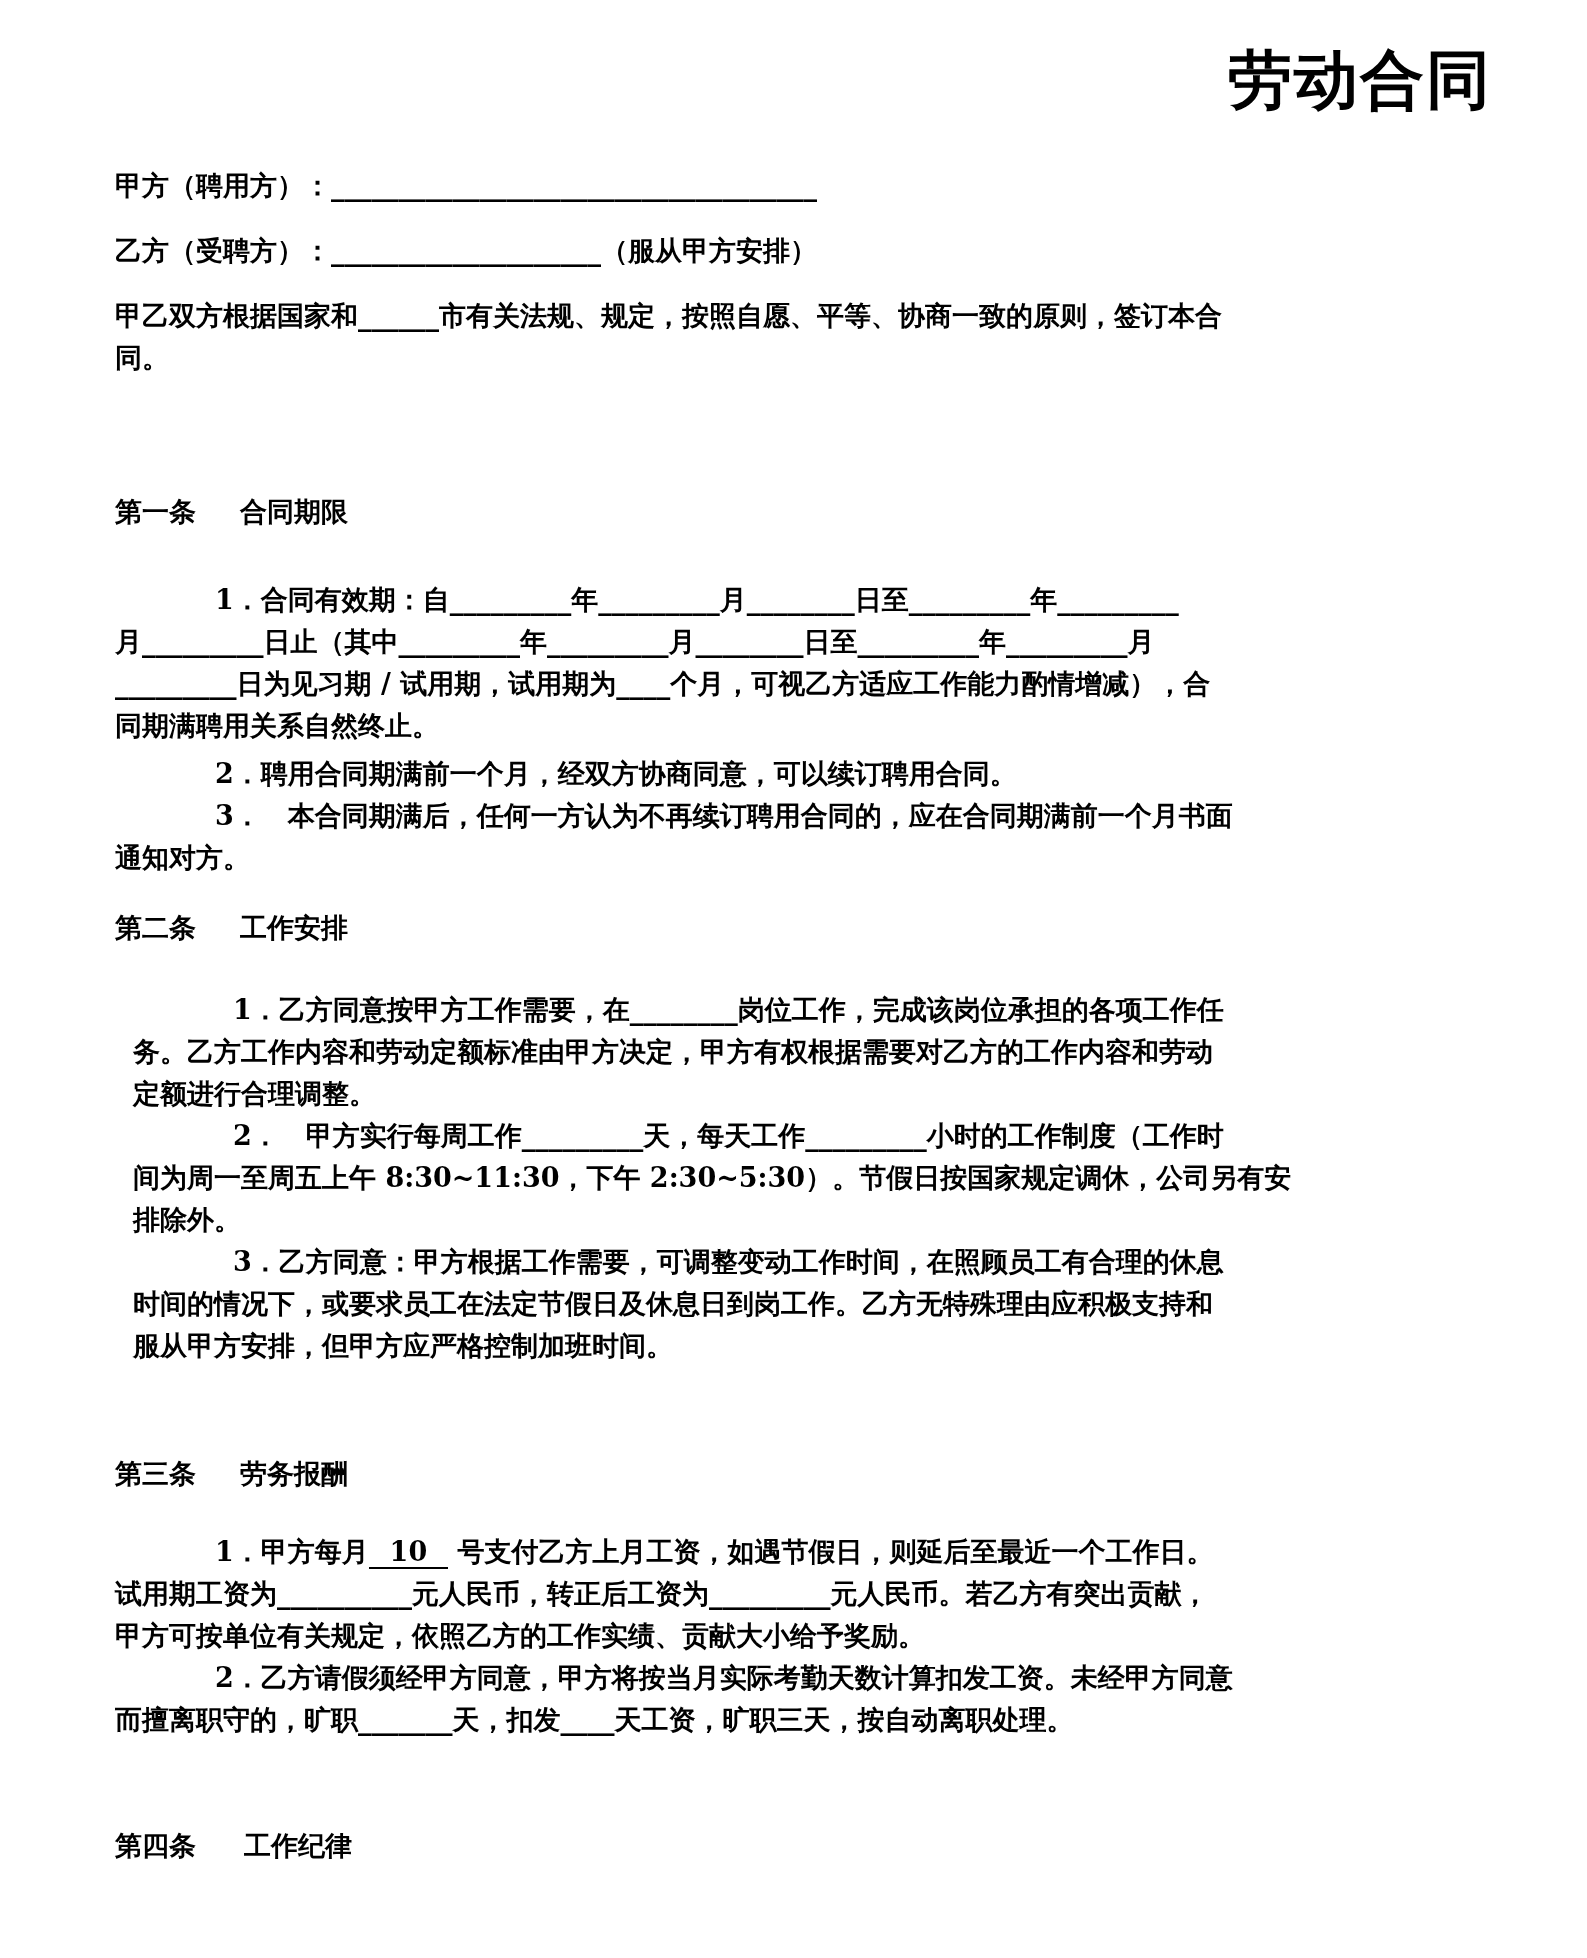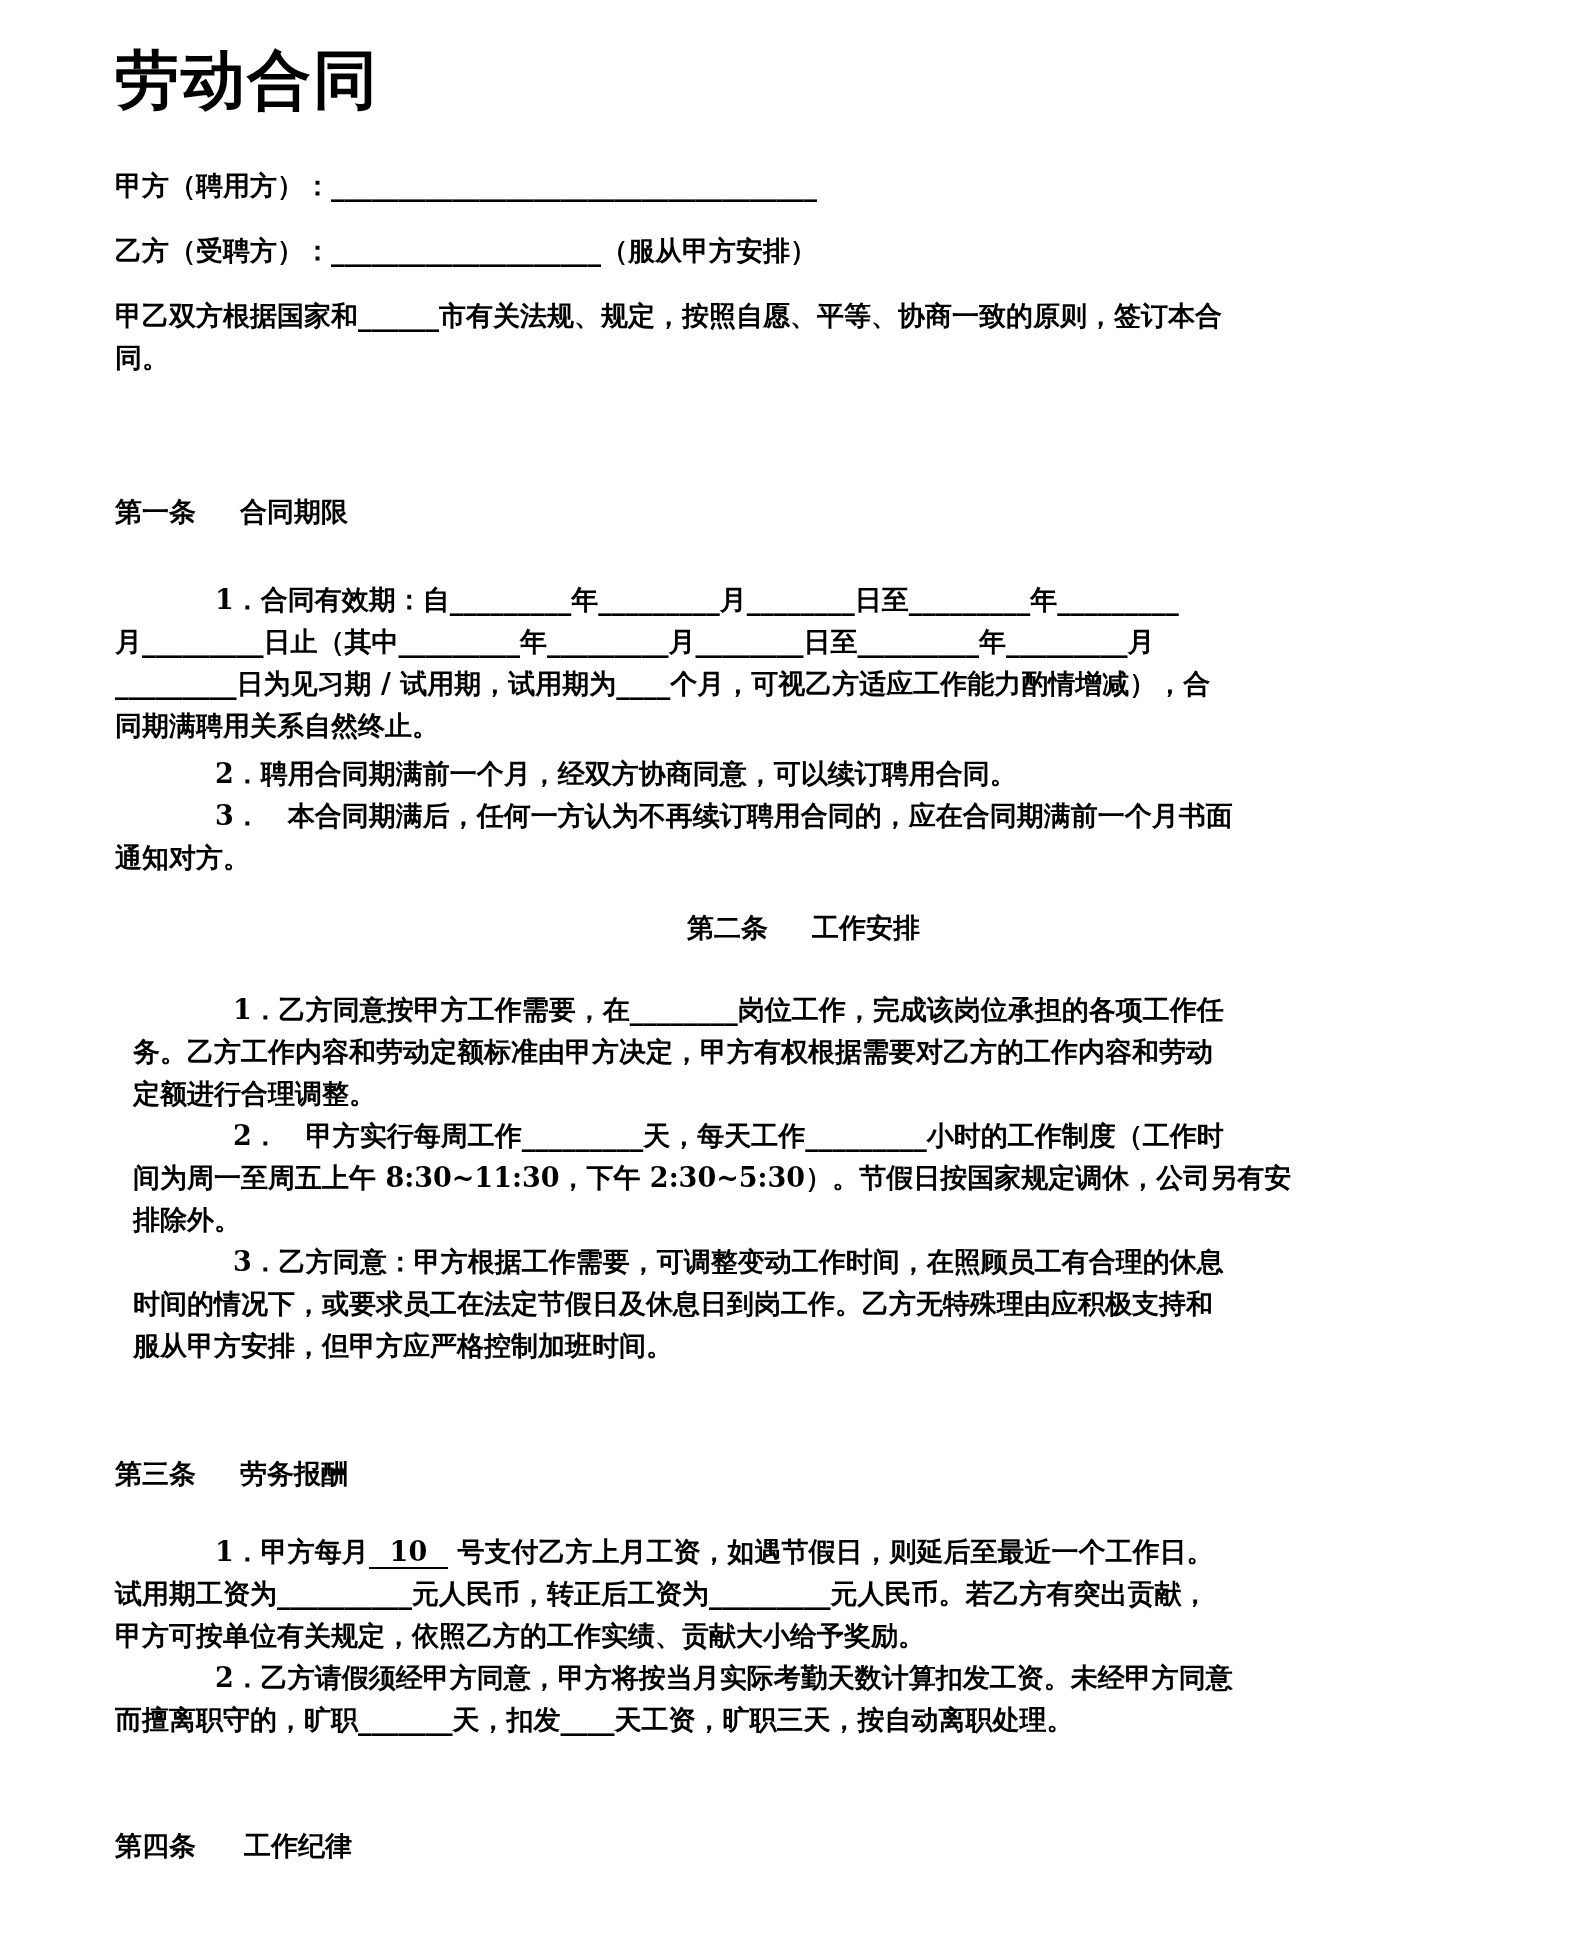--- a/index.html
+++ b/index.html
@@ -11,21 +11,21 @@
     width: 1587px;
     min-height: 1958px;
     box-sizing: border-box;
     font-family: "DejaVu Serif", "Liberation Serif", serif;
     color: #000000;
     padding: 42px 95px 60px 115px;
   }
   .doc-title {
     font-size: 64px;
     font-weight: bold;
-    text-align: left;
+    text-align: right;
     margin: 0 0 46px 0;
     line-height: 1.2;
     letter-spacing: 2px;
   }
   p {
     font-size: 27px;
     line-height: 42px;
     margin: 0;
     white-space: pre-wrap;
     word-break: break-all;
@@ -35,21 +35,21 @@
     margin-bottom: 23px;
   }
   .preamble {
     margin-top: 12px;
   }
   .heading .head-title { margin-left: 44px; }
   .heading .head-title.wide { margin-left: 48px; }
   .indent { text-indent: 100px; }
   .offset { padding-left: 18px; }
   .sec-gap-1 { margin-top: 112px; }
-  .sec-gap-2 { margin-top: 28px; text-align: center; }
+  .sec-gap-2 { margin-top: 28px; }
   .sec-gap-3 { margin-top: 86px; }
   .sec-gap-4 { margin-top: 84px; }
   .after-head-1 { margin-top: 46px; }
   .after-head-2 { margin-top: 40px; }
   .after-head-3 { margin-top: 36px; }
   .item-gap { margin-top: 6px; }
   .filled-blank {
     border-bottom: 2px solid #000;
     padding: 0 2px;
   }

